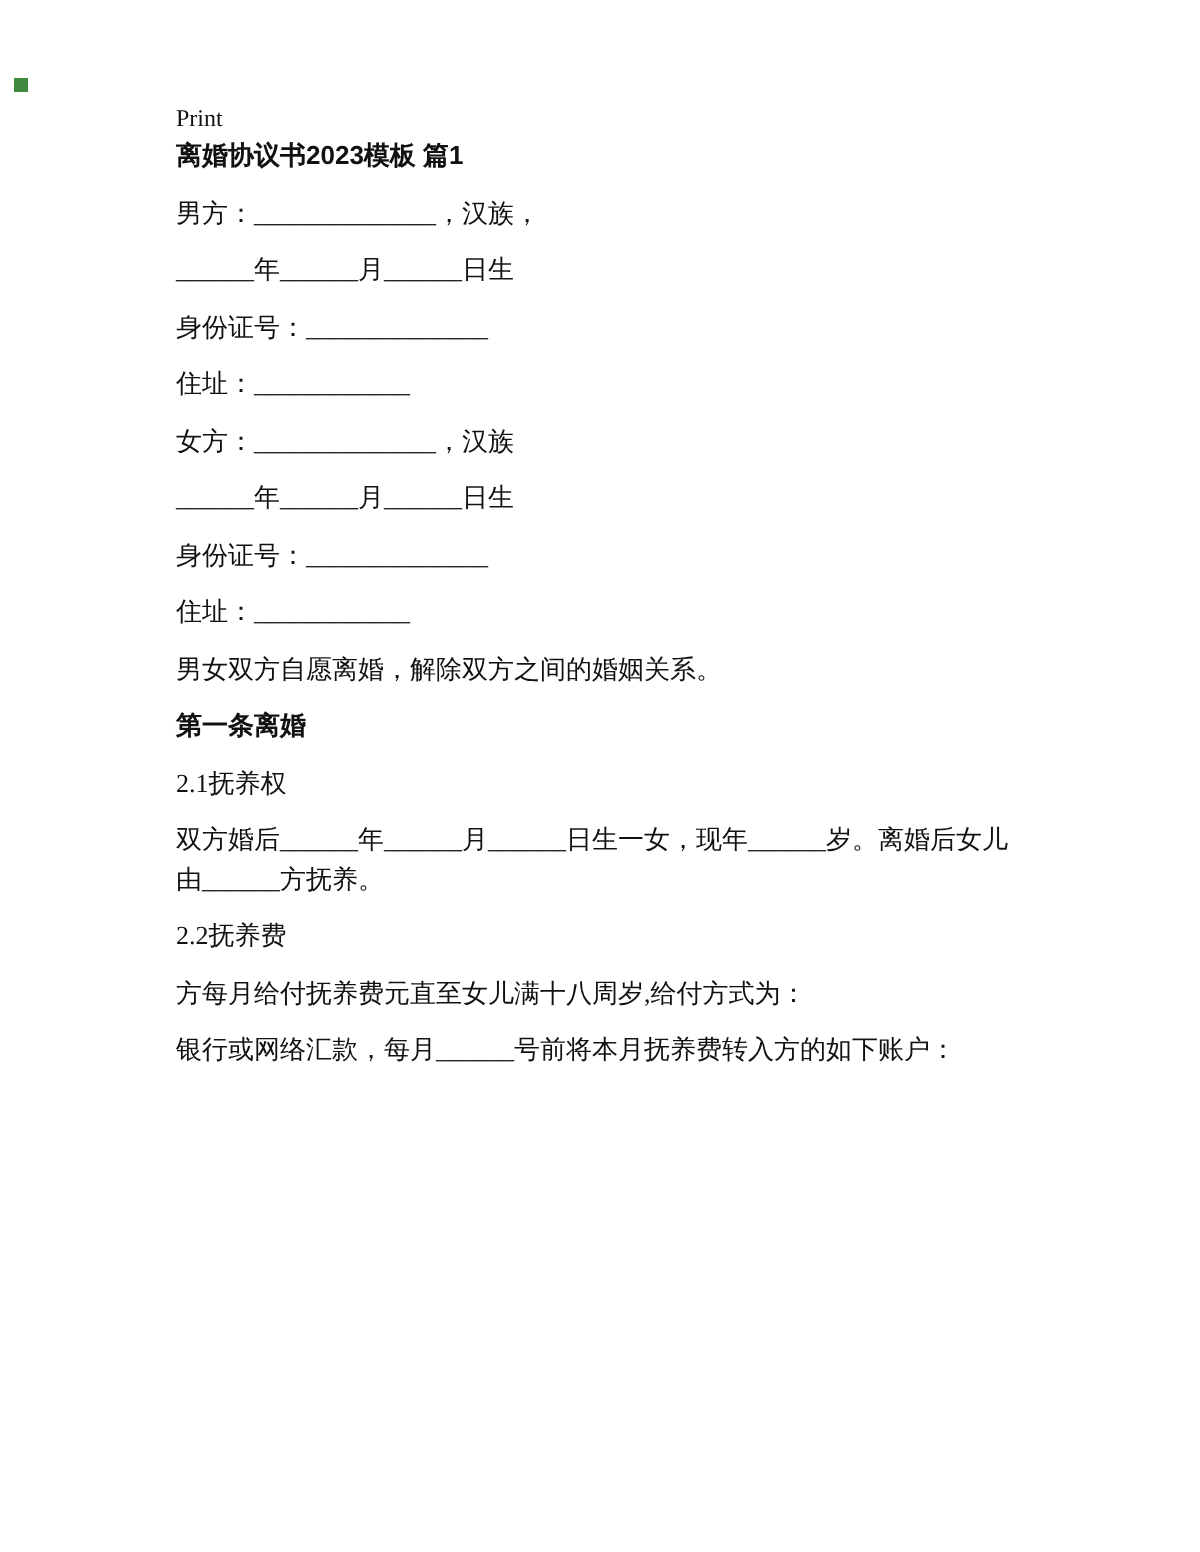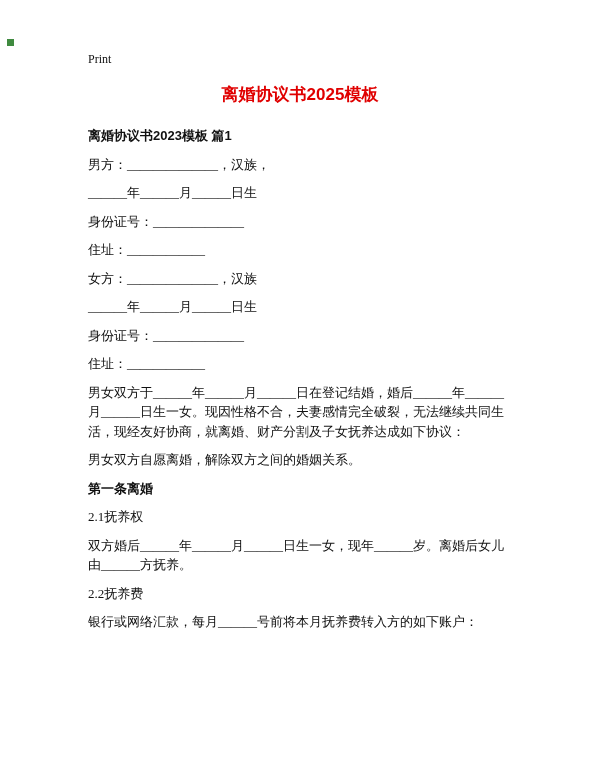--- a/index.html
+++ b/index.html
@@ -56,31 +56,30 @@
   }
 </style>
 </head>
 <body>
 
 <div class="page">
   <span class="corner-marker"></span>
 
   <button class="print-link">Print</button>
 
-  <h1 class="doc-title" style="color: rgb(224, 0, 0);">离婚协议书2025模板</h1>
 
   <p class="para bold">离婚协议书2023模板 篇1</p>
   <p class="para">男方：______________，汉族，</p>
   <p class="para">______年______月______日生</p>
   <p class="para">身份证号：______________</p>
   <p class="para">住址：____________</p>
   <p class="para">女方：______________，汉族</p>
   <p class="para">______年______月______日生</p>
   <p class="para">身份证号：______________</p>
   <p class="para">住址：____________</p>
-  <p class="para">男女双方于______年______月______日在登记结婚，婚后______年______月______日生一女。现因性格不合，夫妻感情完全破裂，无法继续共同生活，现经友好协商，就离婚、财产分割及子女抚养达成如下协议：</p>
   <p class="para">男女双方自愿离婚，解除双方之间的婚姻关系。</p>
   <p class="para bold">第一条离婚</p>
   <p class="para">2.1抚养权</p>
   <p class="para">双方婚后______年______月______日生一女，现年______岁。离婚后女儿由______方抚养。</p>
   <p class="para">2.2抚养费</p>
+  <p class="para">方每月给付抚养费元直至女儿满十八周岁,给付方式为：</p>
   <p class="para">银行或网络汇款，每月______号前将本月抚养费转入方的如下账户：</p>
 </div>
 
 </body></html>

